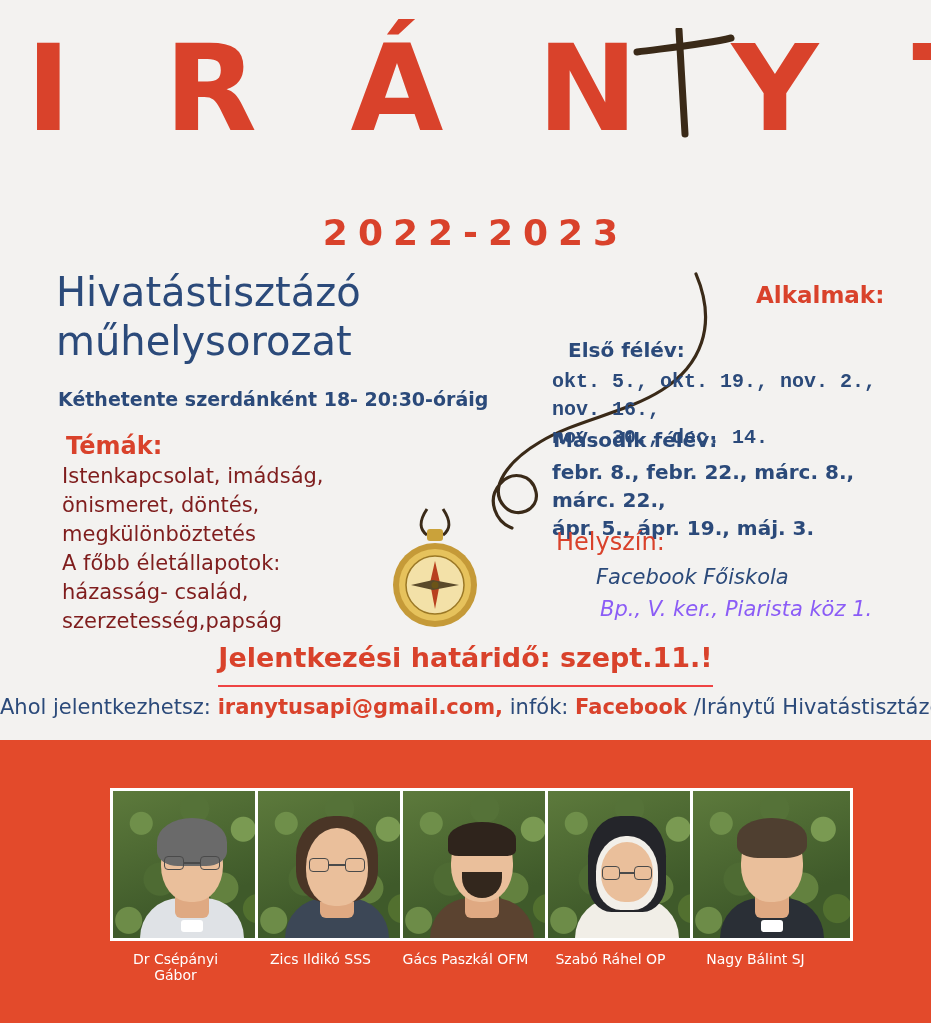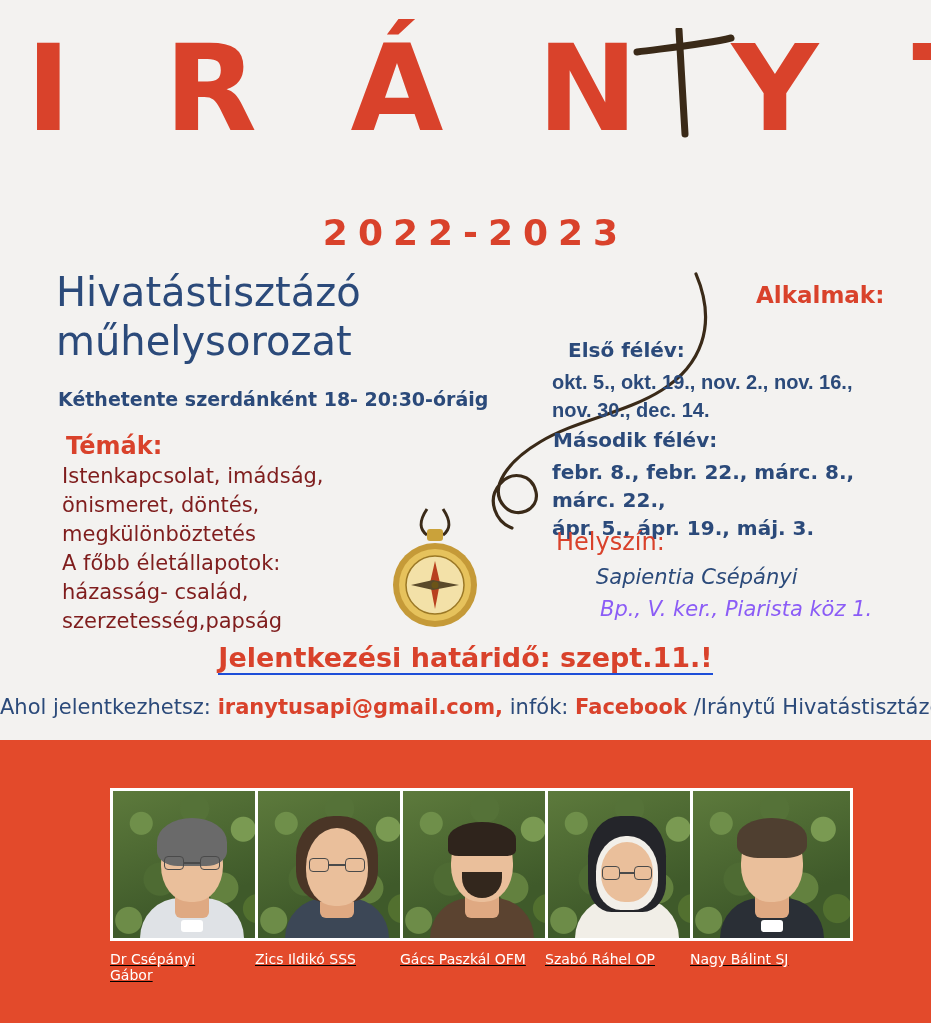--- a/index.html
+++ b/index.html
@@ -127,21 +127,21 @@
   }
   .sem1-body {
     position: absolute;
     left: 552px;
     top: 368px;
     width: 360px;
     font-size: 20px;
     line-height: 1.4;
     font-weight: bold;
     color: #2b4a7a;
-    font-family: Liberation Sans, sans-serif;
+    font-family: Liberation Mono, monospace;
   }
   .sem2-title {
     position: absolute;
     left: 553px;
     top: 428px;
     font-size: 20px;
     font-weight: bold;
     color: #2b4a7a;
     font-family: "DejaVu Sans", sans-serif;
   }
@@ -207,22 +207,22 @@
     left: 0;
     top: 642px;
     width: 931px;
     text-align: center;
     font-size: 27px;
     font-weight: bold;
     color: #d9422b;
     font-family: "DejaVu Sans", sans-serif;
   }
   .deadline span {
-    border-bottom: 2px solid #1d4ed8;
-    padding-bottom: 0;
+    border-bottom: 2px solid #ef4444;
+    padding-bottom: 12px;
   }
   .contact {
     position: absolute;
     left: 0;
     top: 695px;
     width: 931px;
     text-align: center;
     font-size: 21px;
     color: #2b4a7a;
     font-family: "DejaVu Sans", sans-serif;
@@ -244,21 +244,21 @@
     position: absolute;
     left: 0;
     top: 788px;
     width: 931px;
     display: flex;
     justify-content: center;
     gap: 14px;
   }
   .person {
     width: 131px;
-    text-decoration: underline;
+    text-align: center;
   }
   .photo {
     width: 163px;
     height: 153px;
     border: 3px solid #ffffff;
     box-sizing: border-box;
     overflow: hidden;
     position: relative;
     background: #3d5a33;
   }
@@ -437,21 +437,21 @@
     <div>okt. 5., okt. 19., nov. 2., nov. 16.,</div>
     <div>nov. 30., dec. 14.</div>
   </div>
   <div class="sem2-title">Második félév:</div>
   <div class="sem2-body">
     <div>febr. 8., febr. 22., márc. 8., márc. 22.,</div>
     <div>ápr. 5., ápr. 19., máj. 3.</div>
   </div>
 
   <div class="helyszin-title">Helyszín:</div>
-  <div class="helyszin-1">Sapientia Csépányi</div>
+  <div class="helyszin-1">Facebook Főiskola</div>
   <div class="helyszin-2">Bp., V. ker., Piarista köz 1.</div>
 
   <div class="deadline">
     <span>Jelentkezési határidő: szept.11.!</span>
   </div>
 
   <div class="contact">
     <span class="blue-b">Ahol jelentkezhetsz:</span>
     <span class="red">iranytusapi@gmail.com,</span>
     <span class="blue-b">infók:</span>

